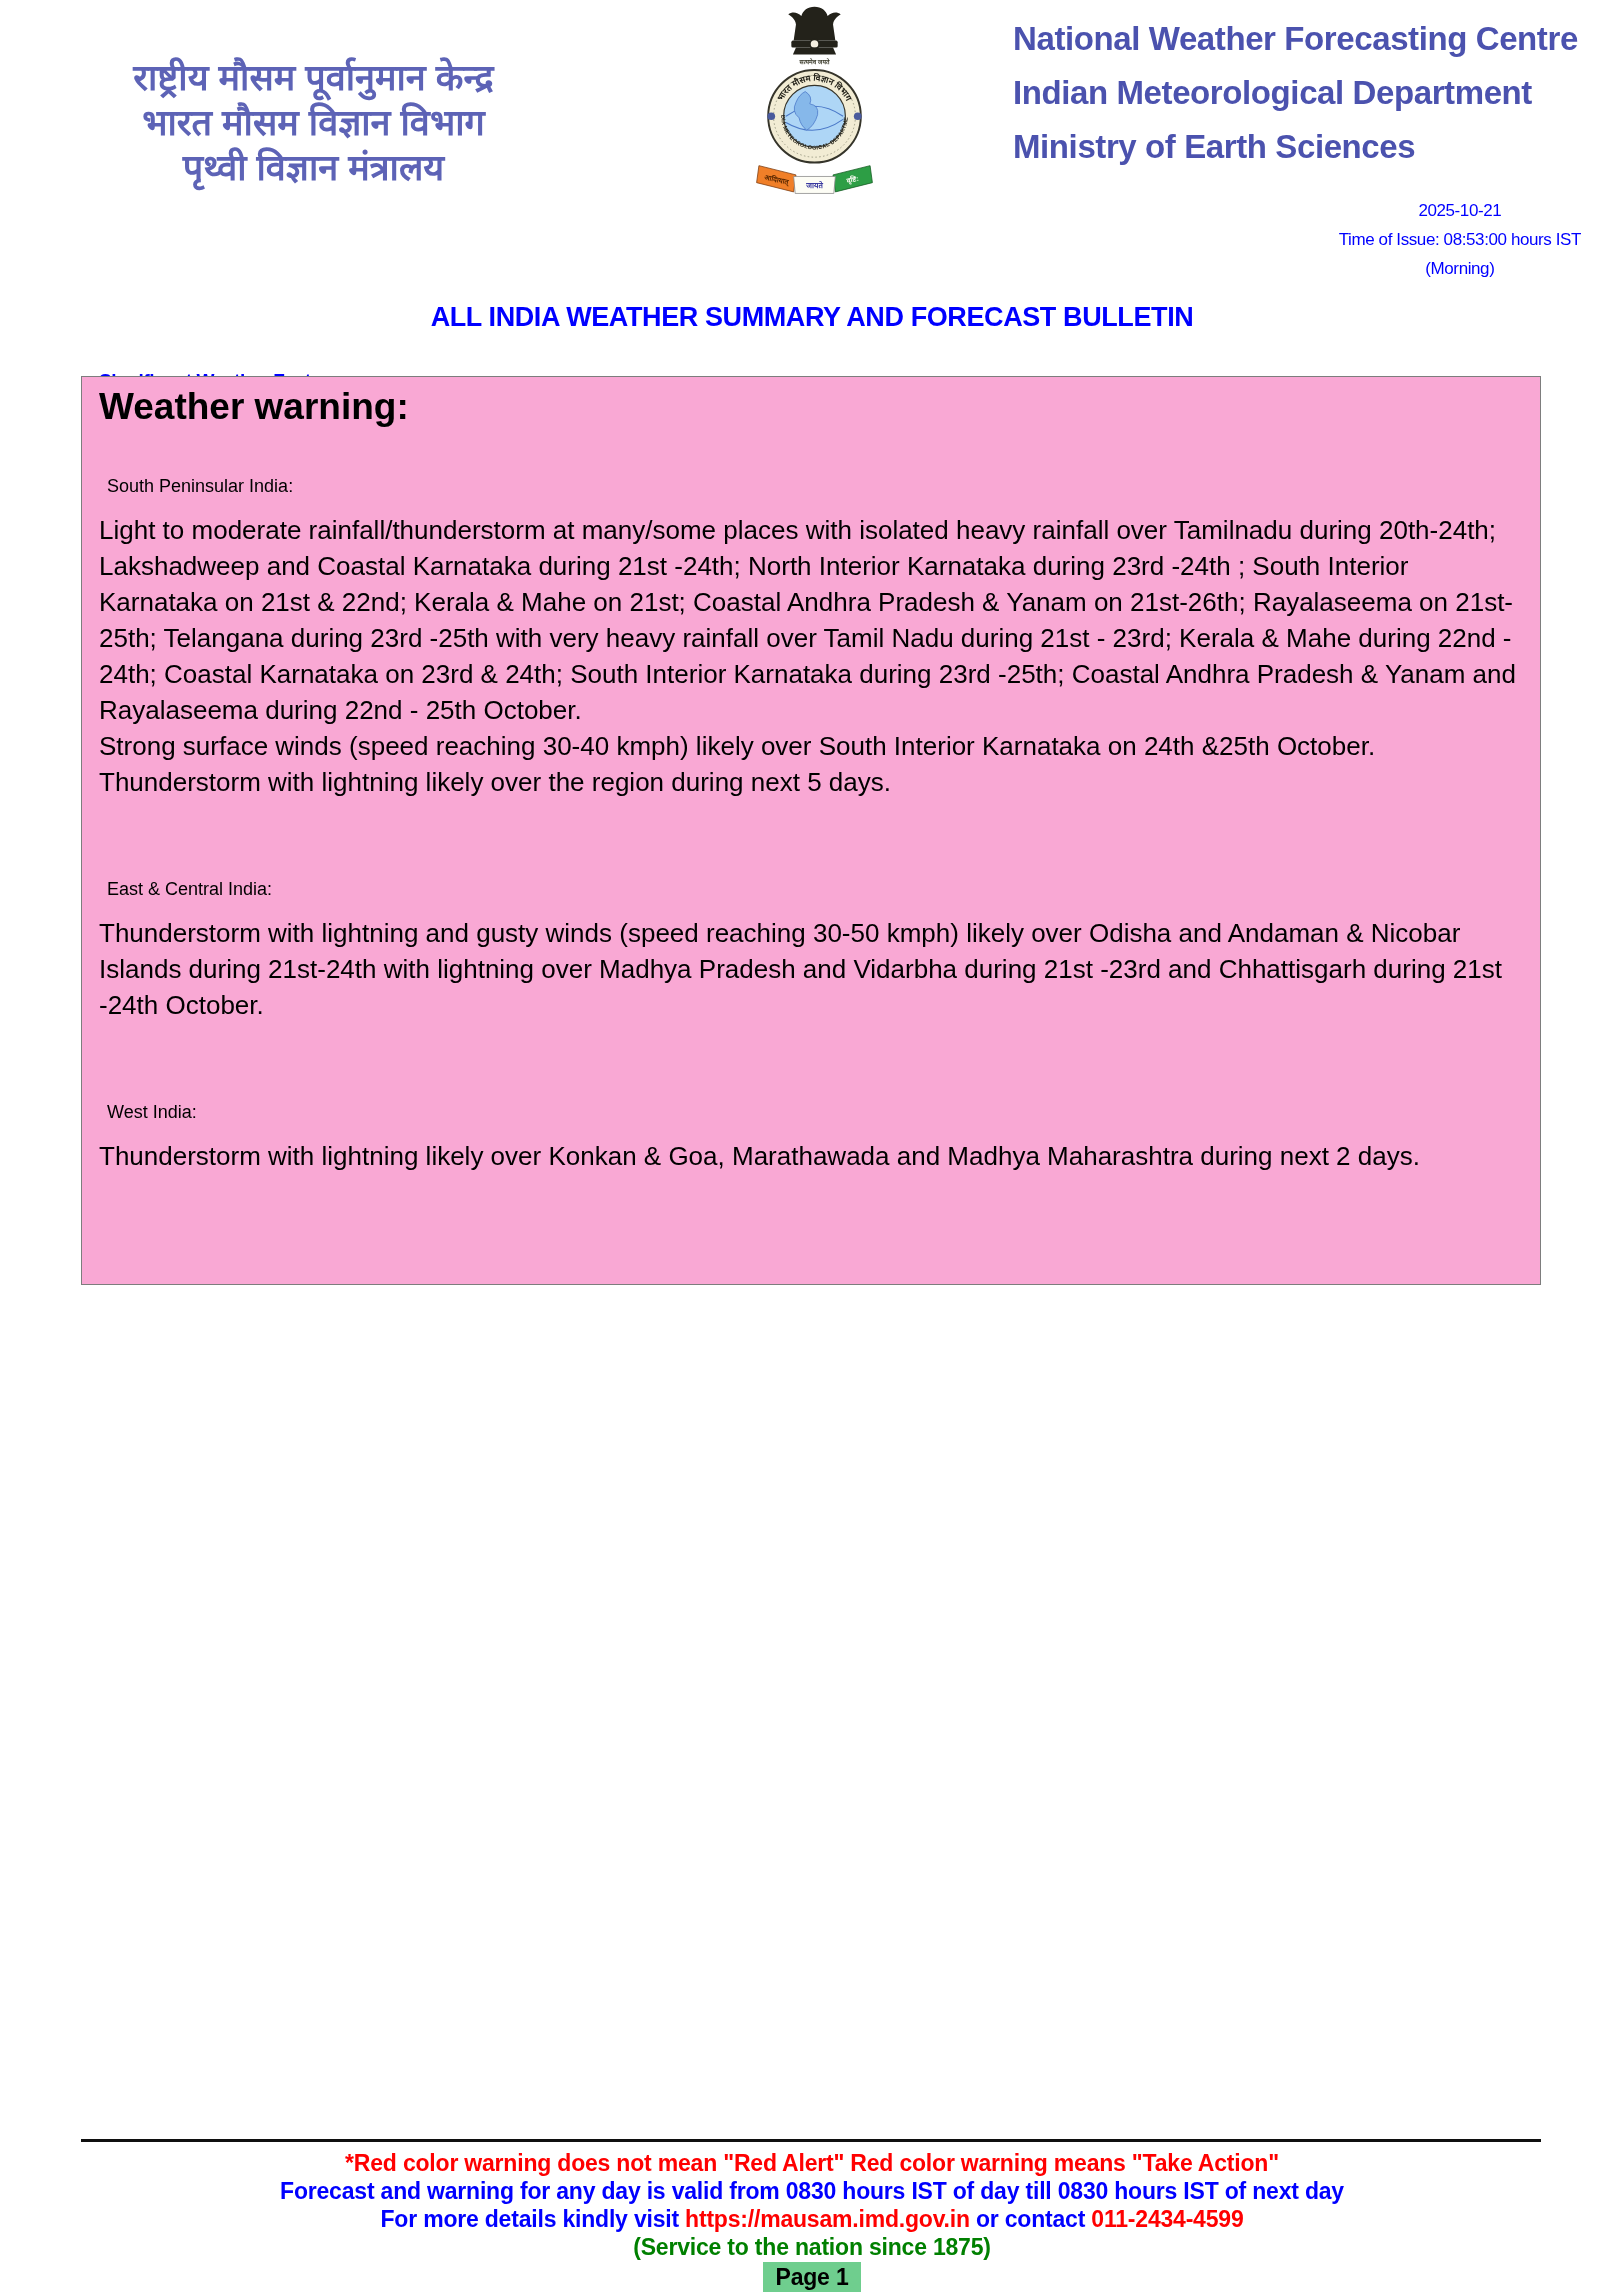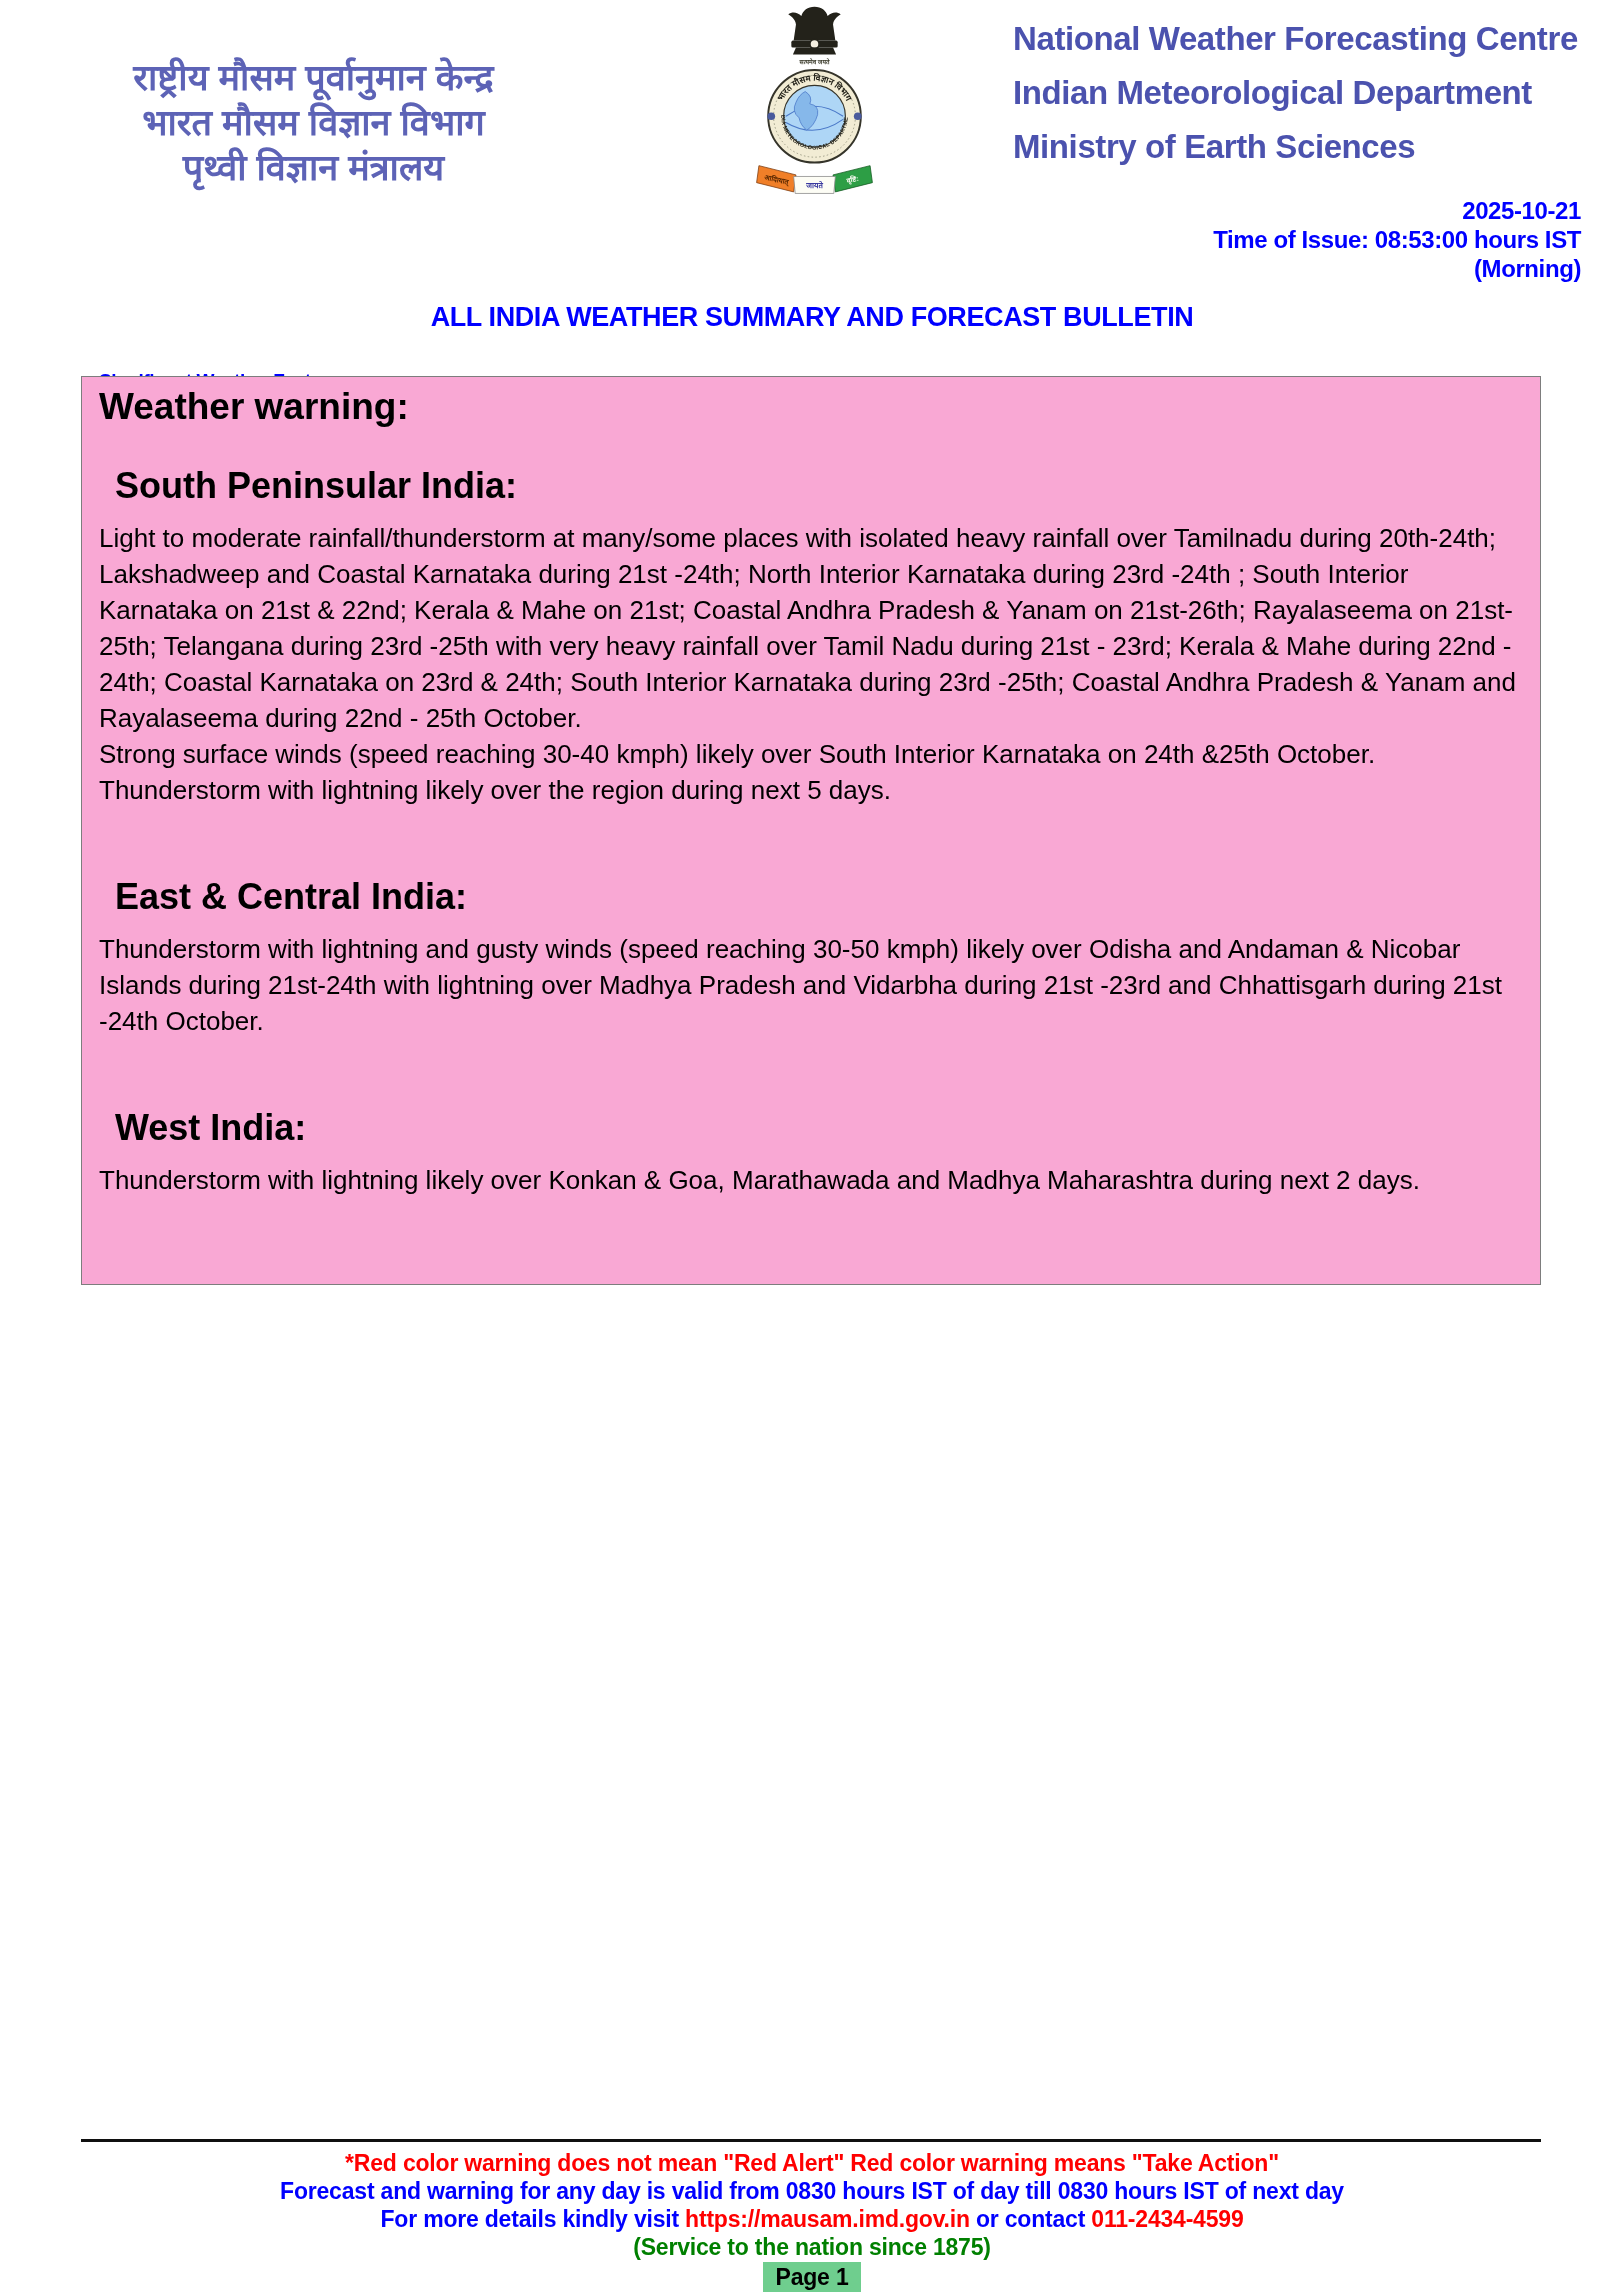--- a/index.html
+++ b/index.html
@@ -15,43 +15,43 @@
     text-align:center; font-size:36px; font-weight:bold;
     color:var(--hindi); line-height:45px;margin-top:32px;
   }
   .logo { position:absolute; left:737px; top:1.5px; width:155px; height:193px; }
   .org-english {
     position:absolute; left:1013px; top:12.4px; width:572px;
     text-align:left; font-size:33px; font-weight:bold;
     color:var(--english); line-height:54px; letter-spacing:-0.4px;
   }
   .issue {
-    position:absolute; right:43px; top:196px; text-align:right;
-    font-size:24px; font-weight:bold; color:var(--blue); line-height:29px;
+    position:absolute; right:43px; top:196px; text-align:center;
+    font-size:17px; font-weight:normal; color:var(--blue); line-height:29px;
     letter-spacing:-0.4px;
   }
   .bulletin-title {
     position:absolute; top:302px; left:0; width:100%; text-align:center;
     font-size:27px; font-weight:bold; color:var(--blue); letter-spacing:-0.4px;
   }
   .section-label {
     position:absolute; left:99px; top:334px;
     font-size:19px; font-weight:bold; color:var(--blue); letter-spacing:-0.4px;margin-top:36px;
   }
 
   
   .warning-box {
     position:absolute; left:81px; top:376px; width:1460px; height:909px;
     box-sizing:border-box; border:1.5px solid #7d7d7d; padding:6.2px 17px;
     overflow:hidden; background:#f9a8d4;
   }
   .warning-heading { font-size:37px; font-weight:bold; margin:3.1px 0 40px 0; }
   .w-section { margin-top:71px; }
   .w-section:first-child { margin-top:0; }
-  .w-section h2 { font-size:36px; line-height:36px; margin:16px; font-weight:bold; }
+  .w-section h2 { font-size:18px; line-height:36px; margin:8px; font-weight:normal; }
   .w-para { font-size:26px; line-height:36px; margin:0; }
 
   
   .footer-divider {
     position:absolute; left:81px; top:2139px; width:1460px; height:3.1px;
     background:#101010;
   }
   .footer {
     position:absolute; top:2149px; left:0; width:100%; text-align:center;
     font-weight:bold; font-size:23px; line-height:28px; letter-spacing:-0.2px;

